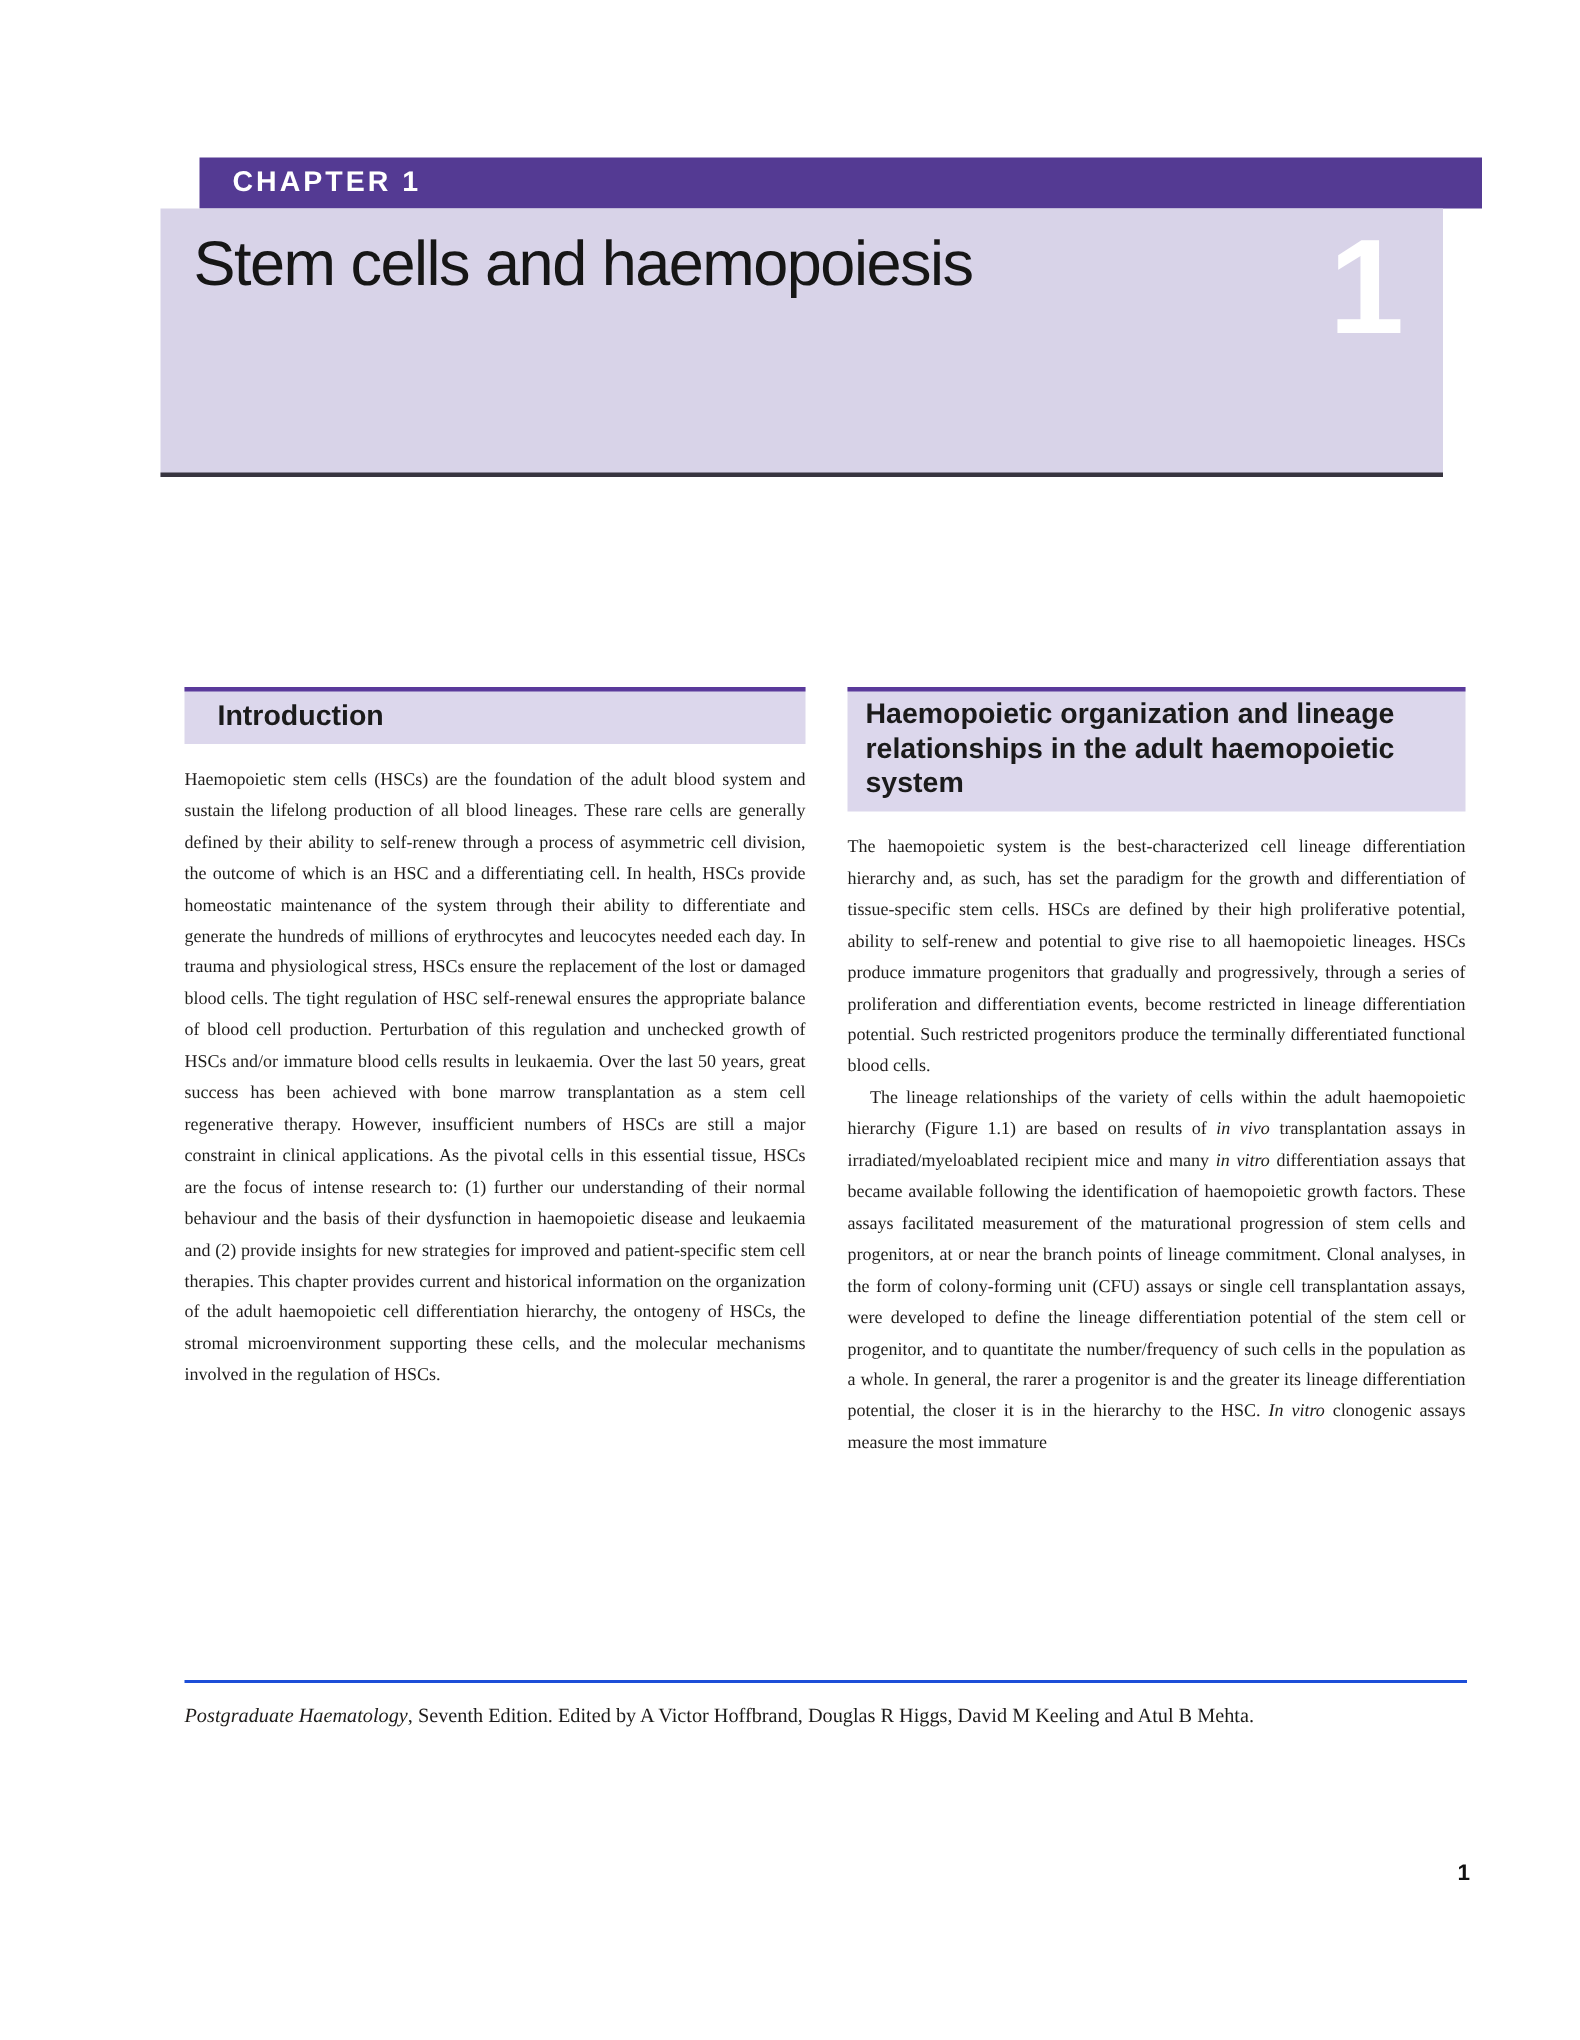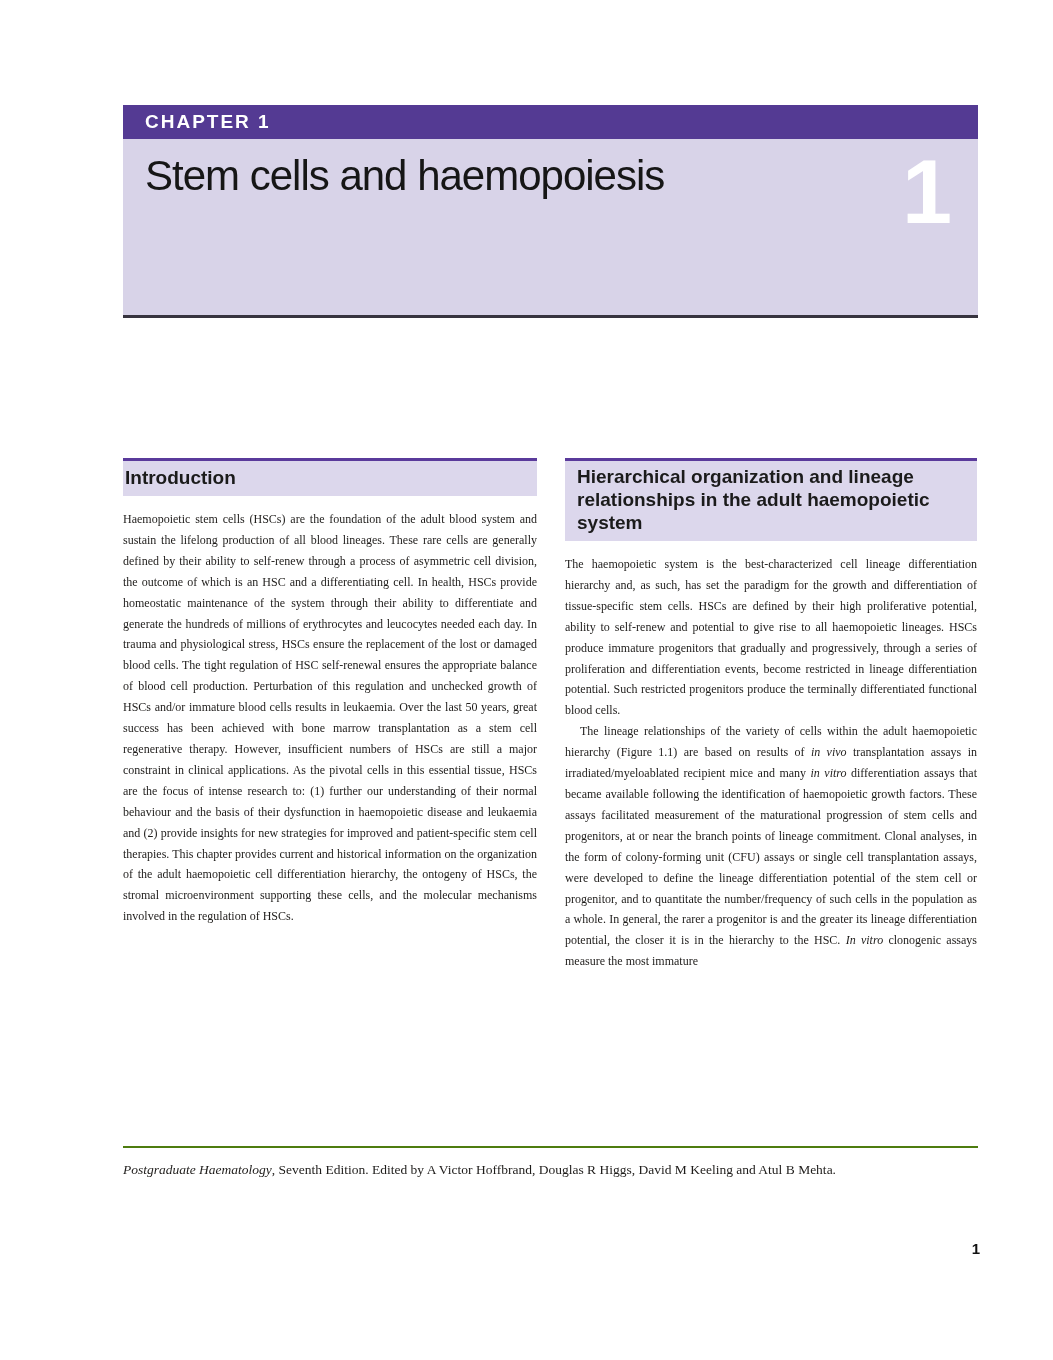--- a/index.html
+++ b/index.html
@@ -9,37 +9,37 @@
     height: 1360px;
     background: #ffffff;
     font-family: "Liberation Serif", serif;
     color: #1e1c1a;
     overflow: hidden;
   }
 
   
   .chapter-bar {
     position: absolute;
-    left: 123px; top: 105px;
+    left: 133px; top: 105px;
     width: 855px; height: 34px;
     background: #543a93;
     display: flex; align-items: center;
     box-sizing: border-box;
     padding-left: 22px;
   }
   .chapter-bar span {
     font-family: "Liberation Sans", sans-serif;
     font-weight: bold;
     font-size: 19px;
     letter-spacing: 2px;
     color: #ffffff;
   }
   .banner {
     position: absolute;
-    left: 123px; top: 139px;
+    left: 107px; top: 139px;
     width: 855px; height: 179px;
     background: #d8d3e8;
     border-bottom: 3px solid #37343f;
     box-sizing: border-box;
   }
   .banner .title {
     margin: 14px 0 0 22px;
     font-family: "Liberation Sans", sans-serif;
     font-weight: normal;
     font-size: 42px;
@@ -77,39 +77,39 @@
 
   .sec-head {
     margin: 0;
     border-top: 3px solid #5a3a9b;
     background: #dcd7ec;
     font-family: "Liberation Sans", sans-serif;
     font-weight: bold;
     color: #1b1b1b;
     box-sizing: border-box;
   }
-  .col-left .sec-head  { font-size: 19px; padding: 6px 10px 7px 2px; }
+  .col-left .sec-head  { font-size: 19px; padding: 6px 10px 7px 22px; }
   .col-right .sec-head { font-size: 19px; line-height: 23px; padding: 4px 12px 7px 12px; }
 
   .body-text { margin-top: 13px; }
   .body-text p {
     margin: 0;
     font-size: 12px;
     line-height: 20.9px;
     text-align: justify;
     hyphens: auto;
   }
   .body-text p.indent { text-indent: 15px; }
 
   
   .page-footer {
     position: absolute;
-    left: 123px; top: 1146px;
+    left: 123px; top: 1120px;
     width: 855px;
-    border-top: 2px solid #4d7c0f;
+    border-top: 2px solid #1d4ed8;
     padding-top: 14px;
     box-sizing: border-box;
   }
   .page-footer p {
     margin: 0 0 9px 0;
     font-size: 13.5px;
     color: #1e1c1a;
   }
   .pagenum {
     position: absolute;
@@ -138,21 +138,21 @@
   </header>
 
   <section class="col col-left">
     <h2 class="sec-head">Introduction</h2>
     <div class="body-text">
         <p><span>Haemopoietic stem cells (HSCs) are the foundation of the adult blood system and sustain the lifelong production of all blood lineages. These rare cells are generally defined by their ability to self-renew through a process of asymmetric cell division, the outcome of which is an HSC and a differentiating cell. In health, HSCs provide homeostatic maintenance of the system through their ability to differentiate and generate the hundreds of millions of erythrocytes and leucocytes needed each day. In trauma and physiological stress, HSCs ensure the replacement of the lost or damaged blood cells. The tight regulation of HSC self-renewal ensures the appropriate balance of blood cell production. Perturbation of this regulation and unchecked growth of HSCs and/or immature blood cells results in leukaemia. Over the last 50 years, great success has been achieved with bone marrow transplantation as a stem cell regenerative therapy. However, insufficient numbers of HSCs are still a major constraint in clinical applications. As the pivotal cells in this essential tissue, HSCs are the focus of intense research to: (1) further our understanding of their normal behaviour and the basis of their dysfunction in haemopoietic disease and leukaemia and (2) provide insights for new strategies for improved and patient-specific stem cell therapies. This chapter provides current and historical information on the organization of the adult haemopoietic cell differentiation hierarchy, the ontogeny of HSCs, the stromal microenvironment supporting these cells, and the molecular mechanisms involved in the regulation of HSCs.</span></p>
       </div>
   </section>
 
   <section class="col col-right">
-    <h2 class="sec-head">Hierarchical organization and lineage relationships in the adult haemopoietic system</h2>
+    <h2 class="sec-head">Haemopoietic organization and lineage relationships in the adult haemopoietic system</h2>
     <div class="body-text">
         <p><span>The haemopoietic system is the best-characterized cell lineage differentiation hierarchy and, as such, has set the paradigm for the growth and differentiation of tissue-specific stem cells. HSCs are defined by their high proliferative potential, ability to self-renew and potential to give rise to all haemopoietic lineages. HSCs produce immature progenitors that gradually and progressively, through a series of proliferation and differentiation events, become restricted in lineage differentiation potential. Such restricted progenitors produce the terminally differentiated functional blood cells.</span></p>
         <p class="indent"><span>The lineage relationships of the variety of cells within the adult haemopoietic hierarchy (Figure 1.1) are based on results of </span><i>in vivo</i><span> transplantation assays in irradiated/myeloablated recipient mice and many </span><i>in vitro</i><span> differentiation assays that became available following the identification of haemopoietic growth factors. These assays facilitated measurement of the maturational progression of stem cells and progenitors, at or near the branch points of lineage commitment. Clonal analyses, in the form of colony-forming unit (CFU) assays or single cell transplantation assays, were developed to define the lineage differentiation potential of the stem cell or progenitor, and to quantitate the number/frequency of such cells in the population as a whole. In general, the rarer a progenitor is and the greater its lineage differentiation potential, the closer it is in the hierarchy to the HSC. </span><i>In vitro</i><span> clonogenic assays measure the most immature</span></p>
       </div>
   </section>
 
   <footer class="page-footer">
     <p><i>Postgraduate Haematology</i><span>, Seventh Edition. Edited by A Victor Hoffbrand, Douglas R Higgs, David M Keeling and Atul B Mehta.</span></p>
   </footer>
 

